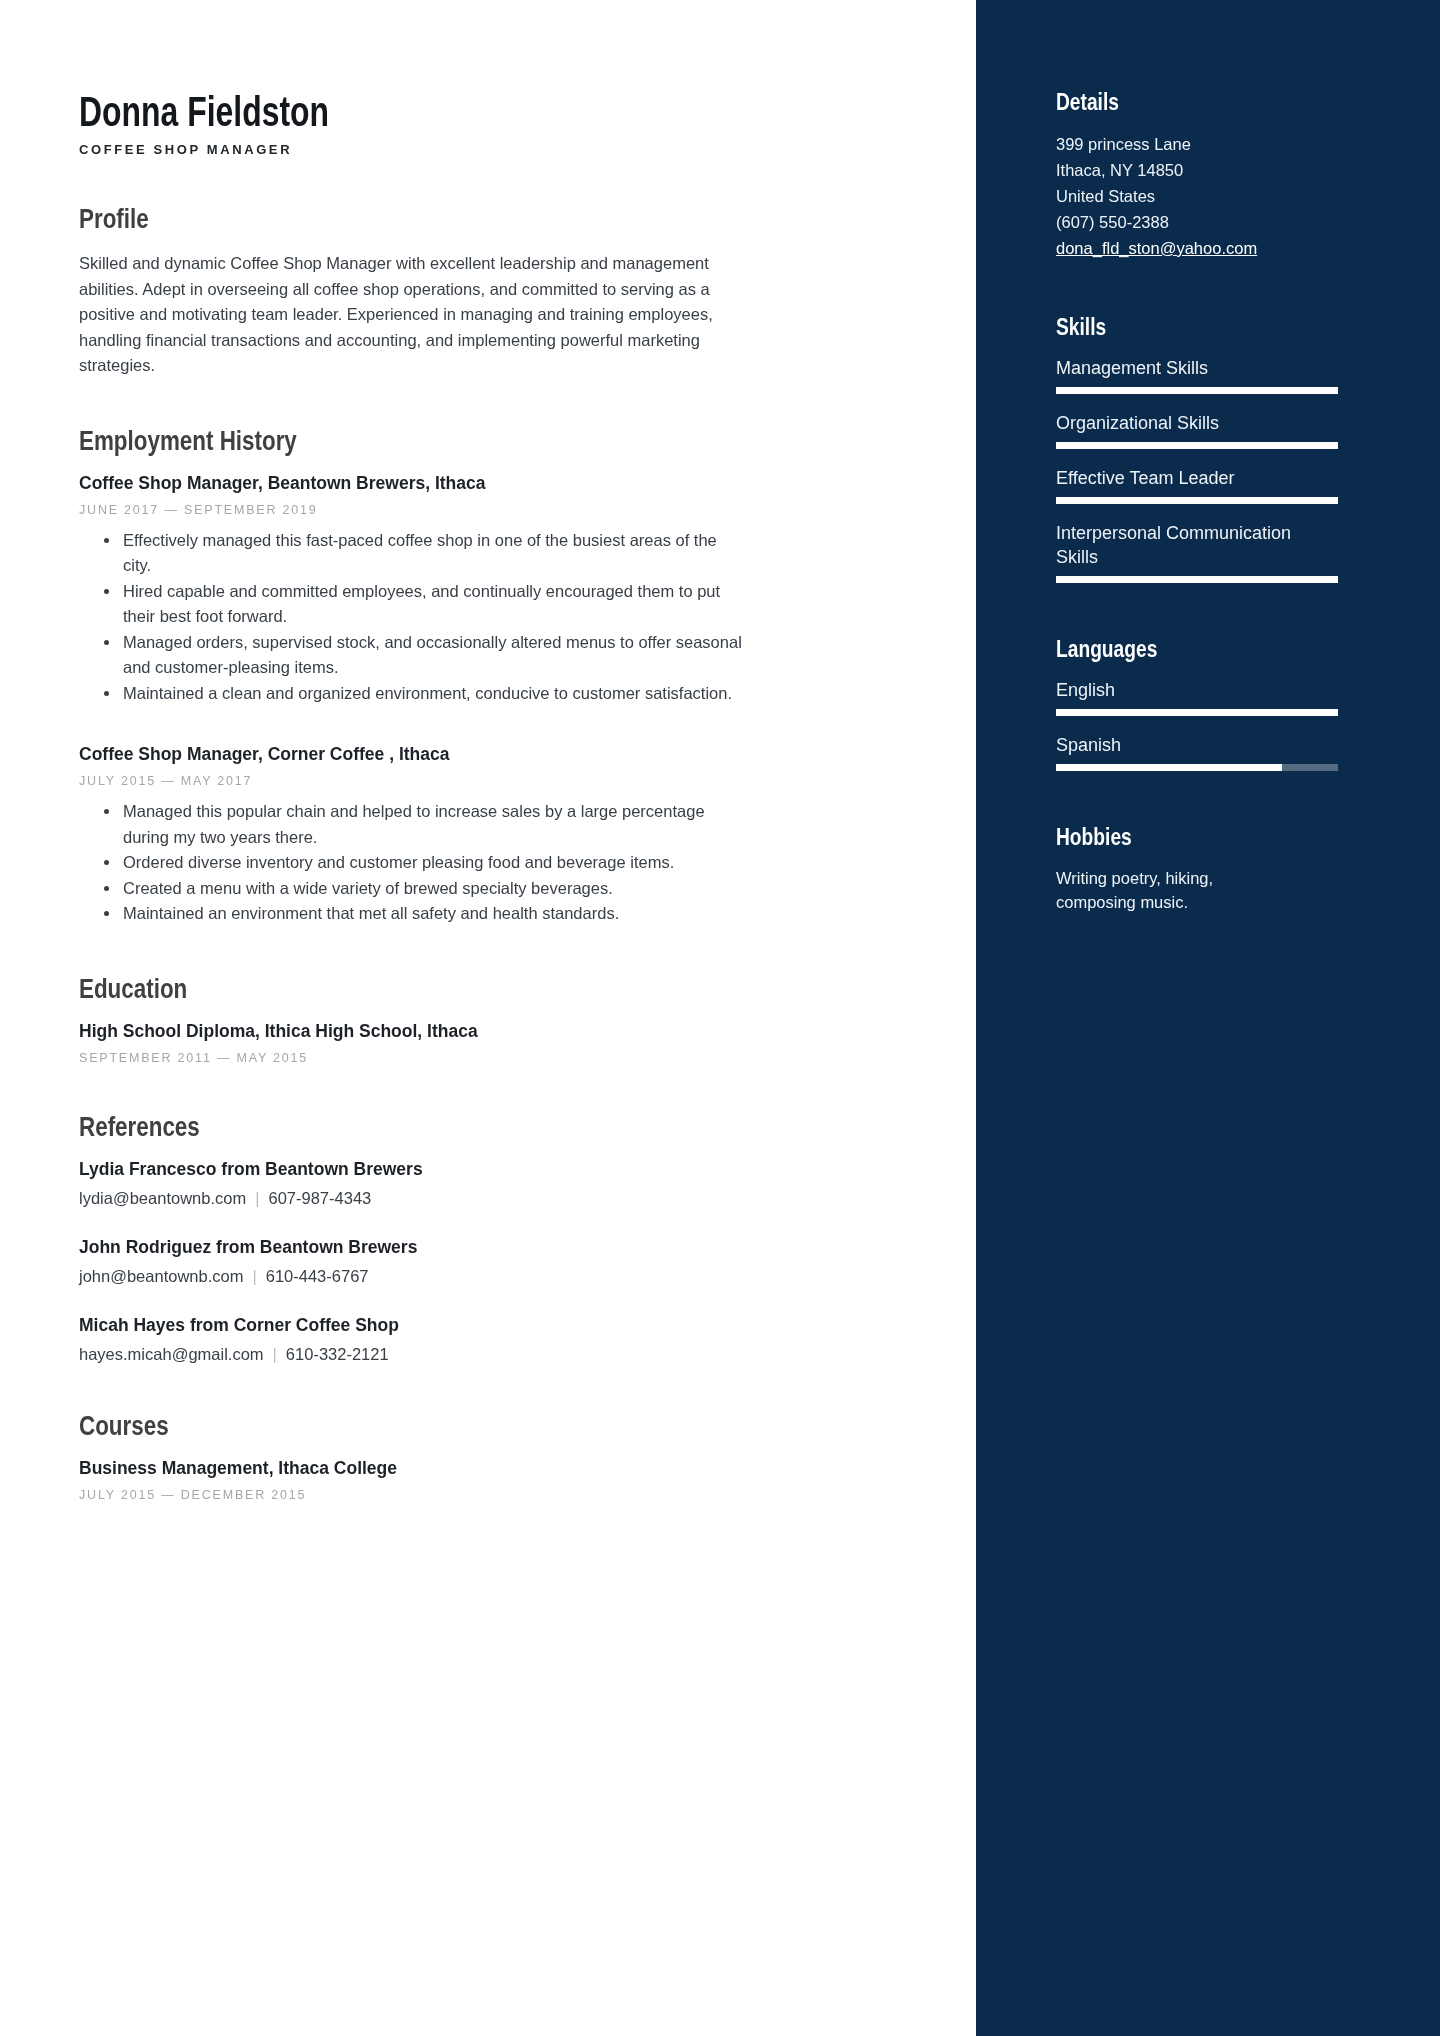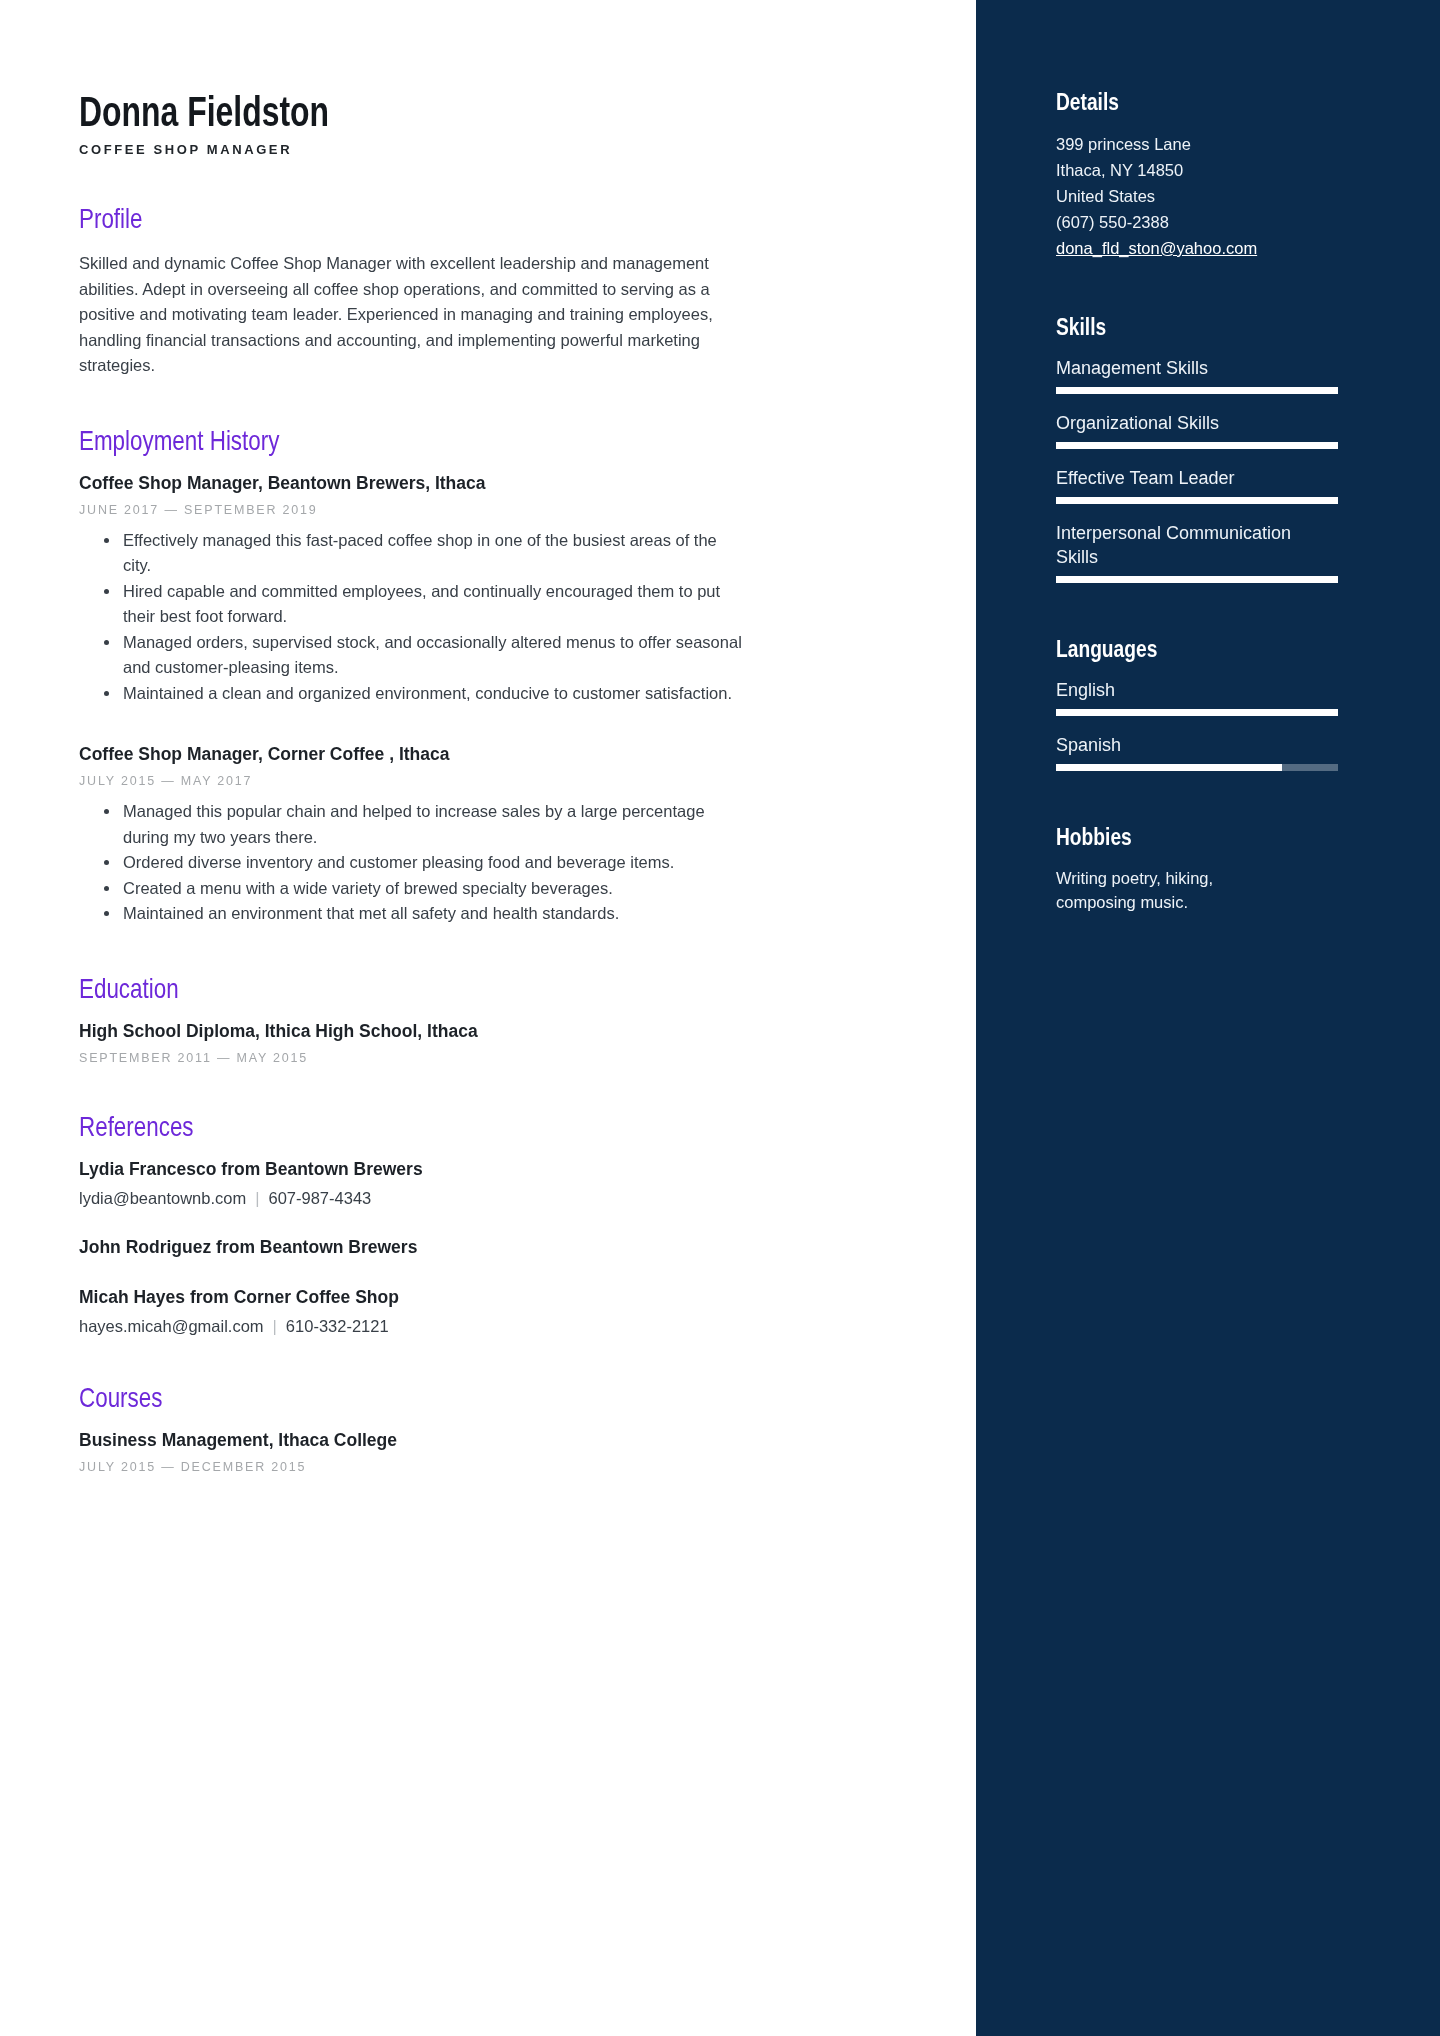--- a/index.html
+++ b/index.html
@@ -24,21 +24,21 @@
   }
   .condensed { display: inline-block; transform: scaleX(0.76); transform-origin: 0 50%; }
   .condensed-h { display: inline-block; transform: scaleX(0.8); transform-origin: 0 50%; }
   .job-role-title {
     margin-top: 6px;
     font-size: 13px; font-weight: 700; letter-spacing: 2.6px;
     color: #21262b;
   }
   .section { margin-top: 46px; }
   .main-heading {
-    font-size: 28px; font-weight: 400; color: #6d28d9;
+    font-size: 28px; font-weight: 700; color: #404040;
     margin-bottom: 16px; white-space: nowrap;
   }
   .body-text { font-size: 16.5px; line-height: 25.5px; color: #383f47; }
   .job { margin-bottom: 38px; }
   .job:last-child { margin-bottom: 0; }
   .entry-title { font-size: 17.5px; font-weight: 700; color: #1d2228; margin-bottom: 9px; }
   .entry-dates {
     font-size: 12.5px; letter-spacing: 1.8px; color: #a4a7aa;
     text-transform: uppercase; margin-bottom: 11px;
   }
@@ -127,20 +127,21 @@
     <div class="section">
       <h2 class="main-heading"><span class="condensed-h">References</span></h2>
 
       <div class="ref-item">
         <div class="entry-title">Lydia Francesco from Beantown Brewers</div>
         <div class="ref-contact"><span>lydia@beantownb.com</span><span class="ref-sep">|</span><span>607-987-4343</span></div>
       </div>
 
       <div class="ref-item">
         <div class="entry-title">John Rodriguez from Beantown Brewers</div>
+        <div class="ref-contact"><span>john@beantownb.com</span><span class="ref-sep">|</span><span>610-443-6767</span></div>
       </div>
 
       <div class="ref-item">
         <div class="entry-title">Micah Hayes from Corner Coffee Shop</div>
         <div class="ref-contact"><span>hayes.micah@gmail.com</span><span class="ref-sep">|</span><span>610-332-2121</span></div>
       </div>
     </div>
 
     <div class="section">
       <h2 class="main-heading"><span class="condensed-h">Courses</span></h2>

